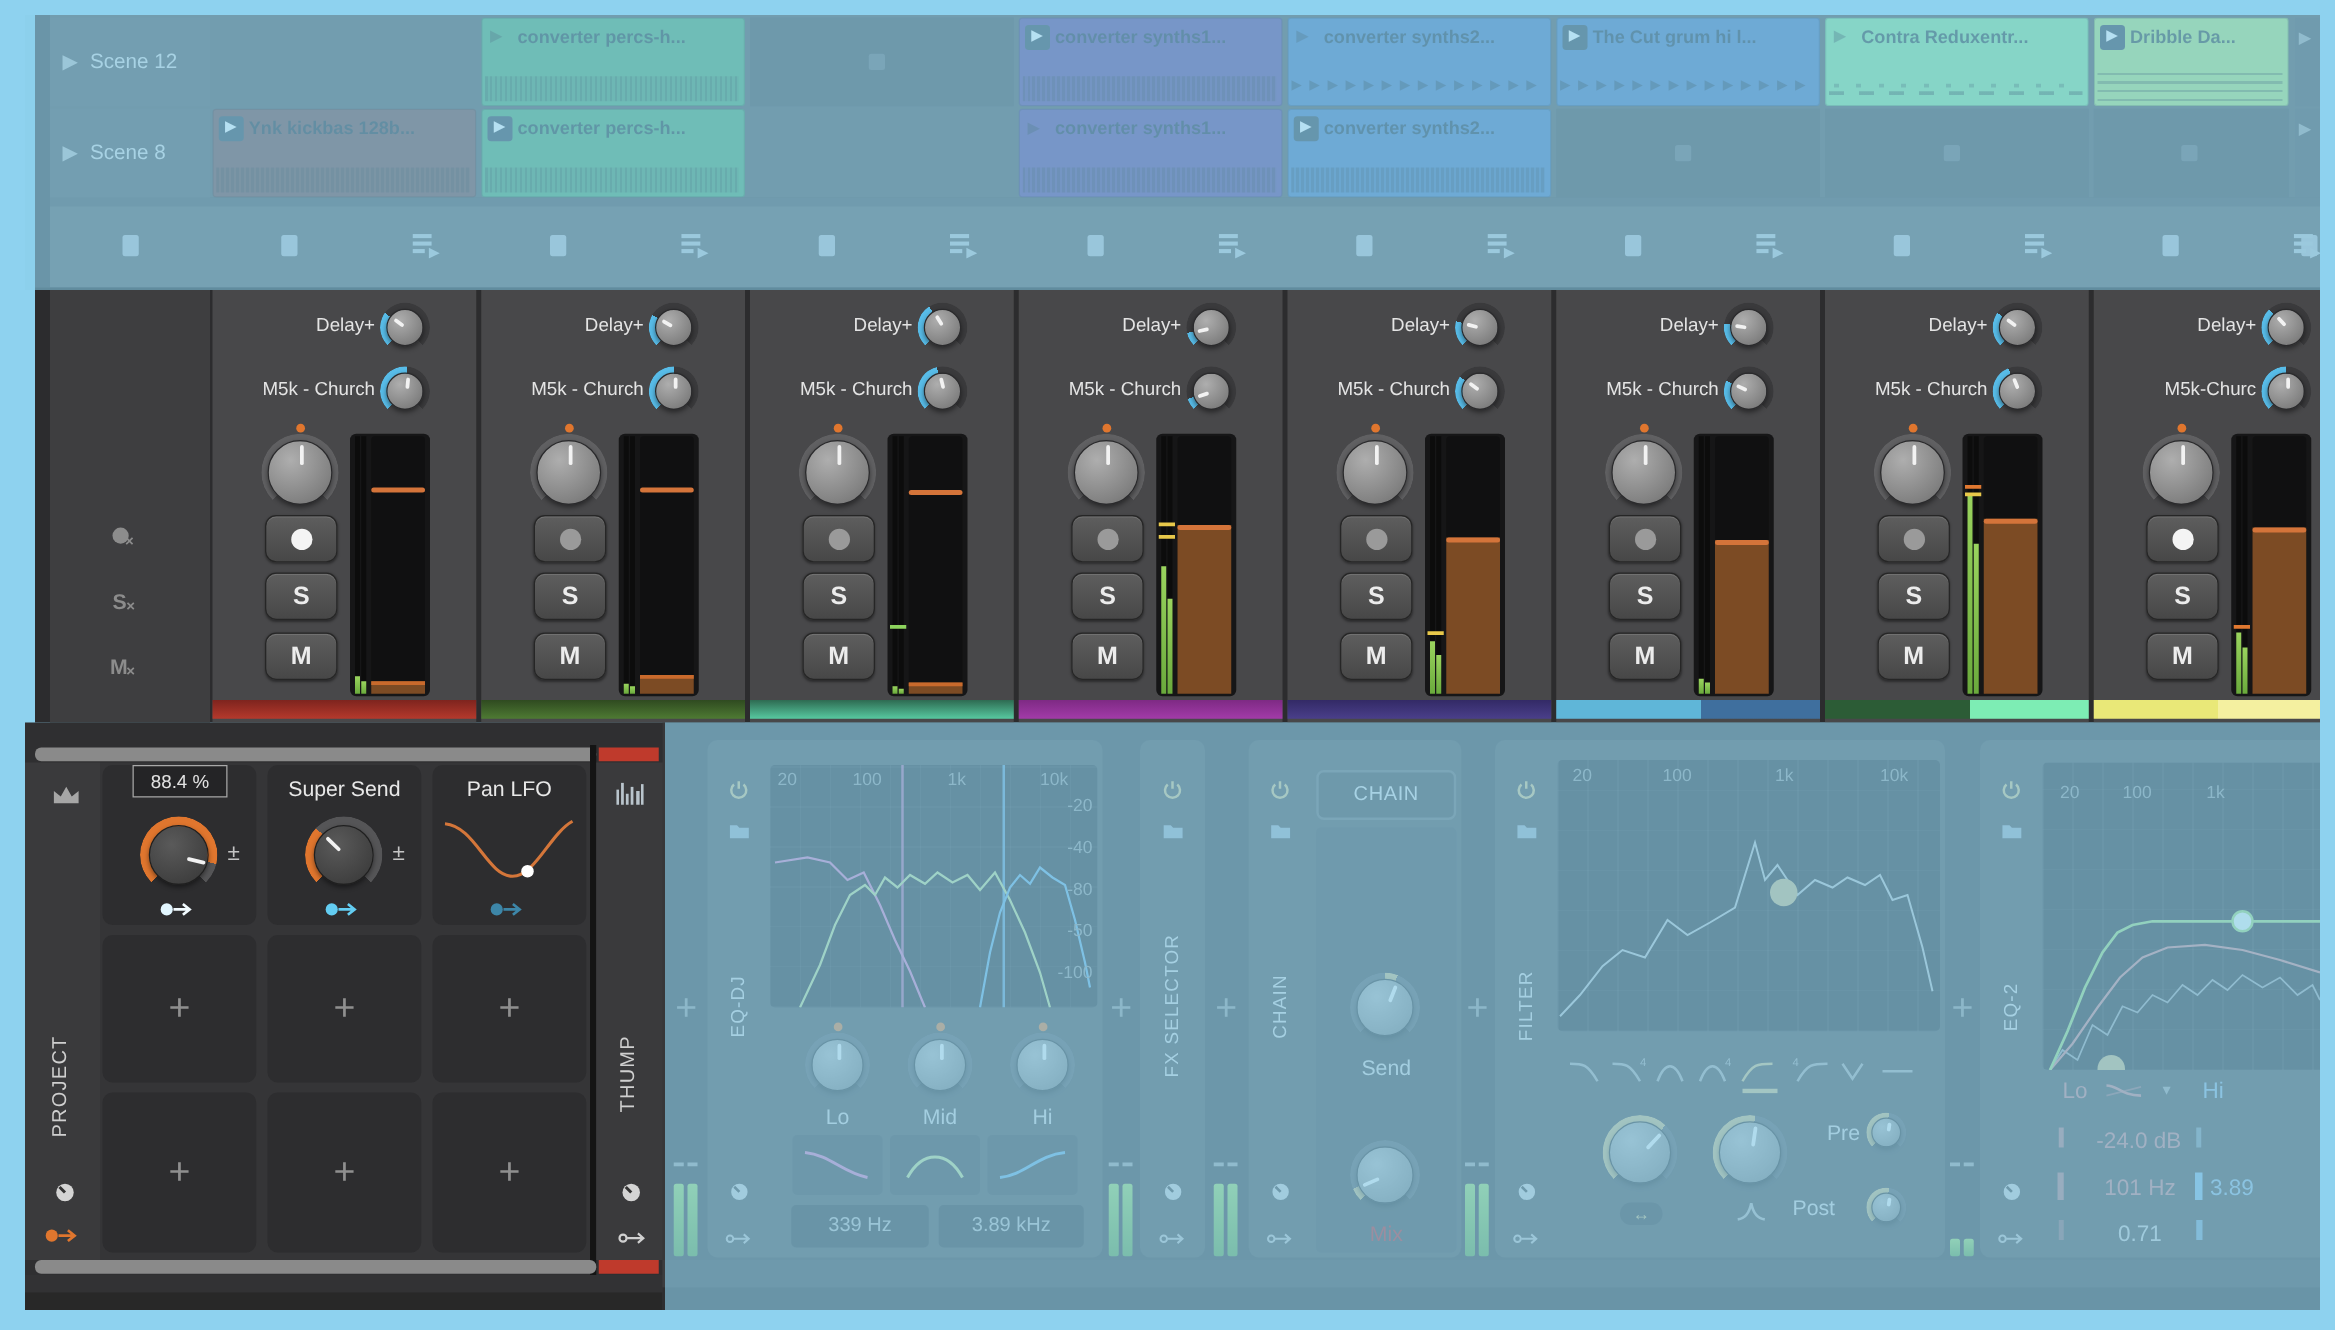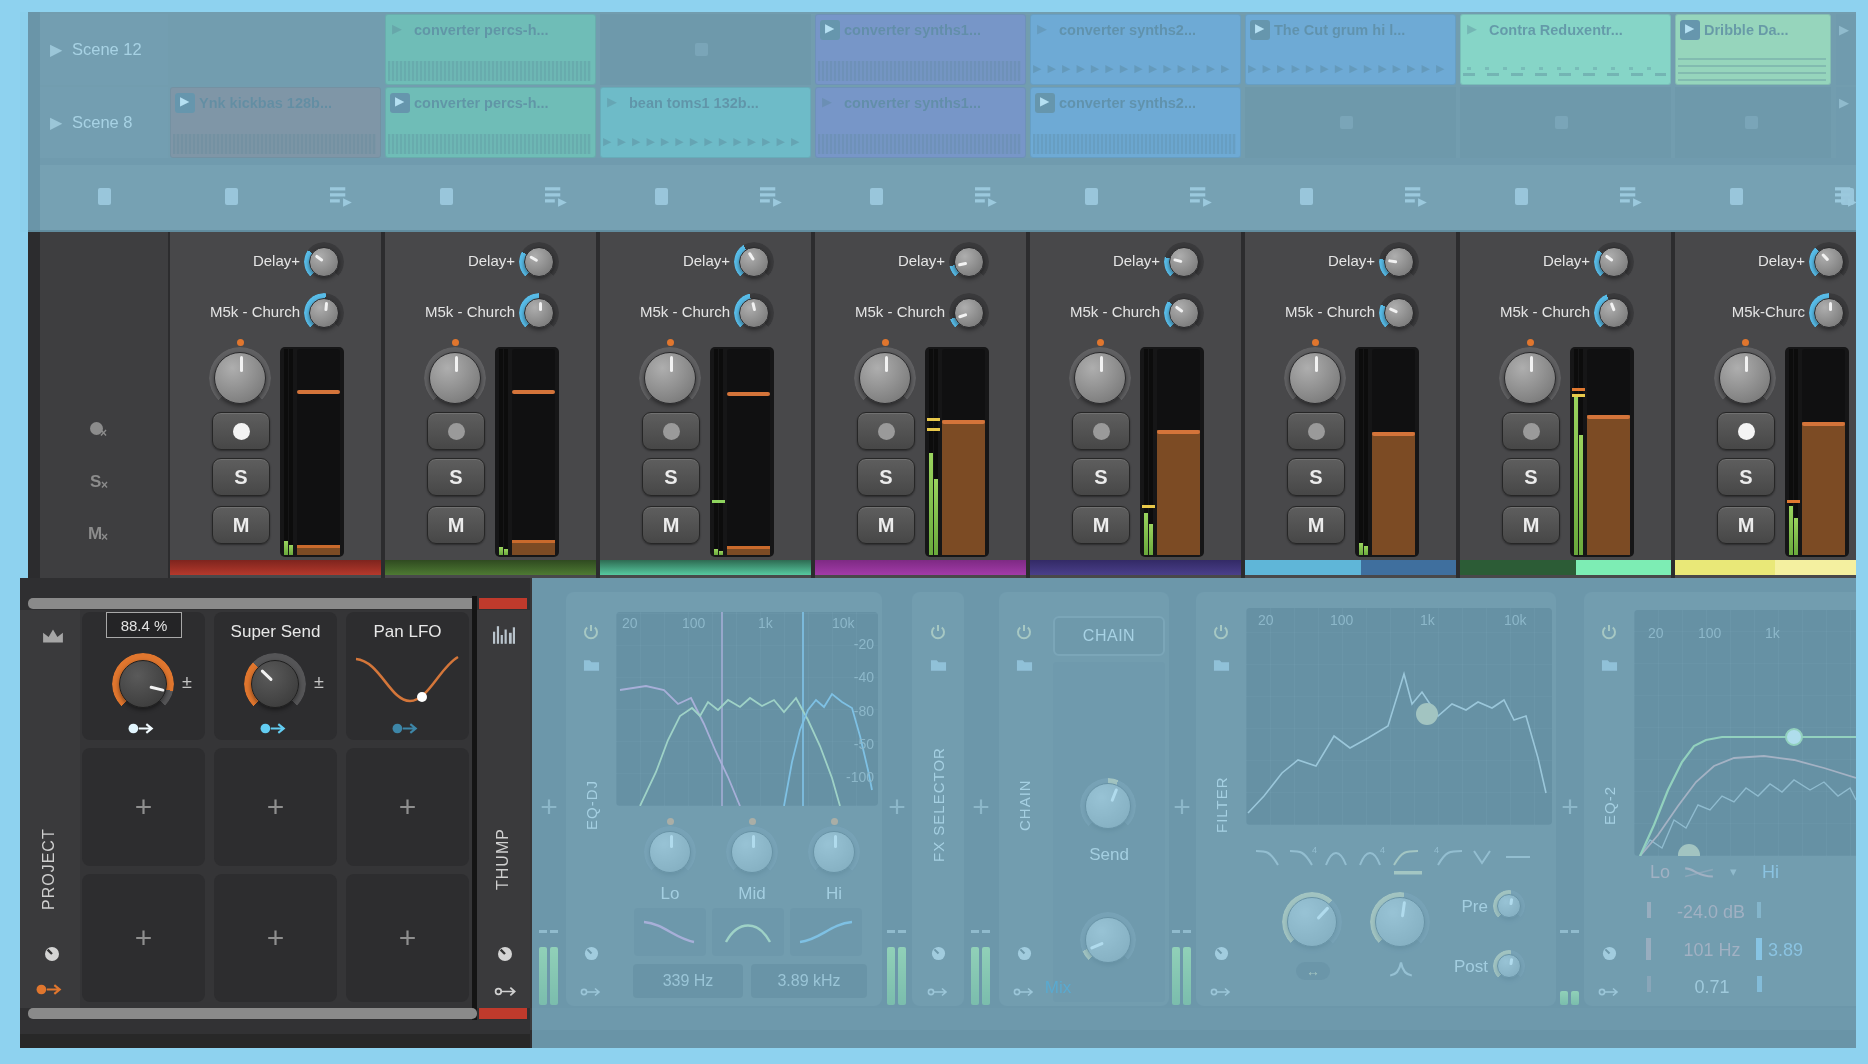--- a/index.html
+++ b/index.html
@@ -191,21 +191,21 @@
         <path d="M10 30 C30 28 40 12 62 10" stroke="#68a8d8" stroke-width="2.4" fill="none"></path>
       </svg>
   </div>
   <div class="a valfield" style="left:633px;top:964px;width:110px;height:34px;">339 Hz</div>
   <div class="a valfield" style="left:751px;top:964px;width:116px;height:34px;">3.89 kHz</div>
 
   <div class="a" style="left:1053px;top:616px;width:112px;height:40px;background:#3a3a3c;border:2px solid #5e5e60;border-radius:6px;
               color:#d8d8d8;font-size:16px;display:flex;align-items:center;justify-content:center;letter-spacing:.5px;">CHAIN</div>
   <div class="a" style="left:1053px;top:662px;width:112px;height:340px;background:#3e3e40;border-radius:4px;"></div>
   <div class="a" style="left:1053px;top:845px;width:112px;text-align:center;font-size:17px;color:#cecece;">Send</div>
-  <div class="a" style="left:1002px;top:978px;width:112px;text-align:center;font-size:17px;color:#0369a1;">Mix</div>
+  <div class="a" style="left:1053px;top:978px;width:112px;text-align:center;font-size:17px;color:#b91c1c;">Mix</div>
 
   <div class="a spectrum" style="left:1246px;top:608px;width:306px;height:217px;">
     <svg viewBox="0 0 306 217" width="306" height="217">
       <polyline points="2,205 18,188 36,165 52,152 70,158 88,128 104,140 122,130 142,118 158,66 166,96 176,84 192,108 206,96 220,102 232,94 246,100 258,92 268,112 280,108 292,150 300,185" fill="none" stroke="#cfd4d8" stroke-width="1.6" opacity=".85"></polyline>
     </svg>
   </div>
   <div class="a" style="left:1416px;top:703px;width:22px;height:22px;border-radius:50%;background:#c9b178;"></div>
   <div class="a" style="left:1252px;top:843px;width:284px;height:34px;">
     <svg viewBox="0 0 284 34" width="284" height="34">
       <g stroke="#a2a2a2" stroke-width="2" fill="none">
@@ -224,21 +224,21 @@
       <rect x="142" y="28" width="28" height="3.5" fill="#cdb67c"></rect>
     </svg>
   </div>
   <div class="a" style="left:1296px;top:962px;width:34px;height:18px;background:#333335;border-radius:9px;color:#c9b178;font-size:14px;display:flex;align-items:center;justify-content:center;">↔</div>
   <div class="a" style="left:1388px;top:960px;width:26px;height:18px;">
     <svg viewBox="0 0 24 16" width="26" height="18">
         <path d="M2 14 Q10 13 12 2 Q14 13 22 14" stroke="#a8a8a8" stroke-width="2" fill="none"></path>
       </svg>
   </div>
   <div class="a" style="left:1440px;top:897px;width:48px;text-align:right;font-size:17px;color:#cecece;">Pre</div>
-  <div class="a" style="left:1434px;top:957px;width:54px;text-align:right;font-size:17px;color:#cecece;">Post</div>
+  <div class="a" style="left:1434px;top:957px;width:54px;text-align:left;font-size:17px;color:#cecece;">Post</div>
 
   <div class="a spectrum" style="left:1634px;top:610px;width:222px;height:246px;border-radius:4px 0 0 4px;">
     <svg viewBox="0 0 222 246" width="222" height="246">
       <polyline points="6,246 16,230 28,238 40,210 52,218 64,195 76,200 88,186 100,192 112,178 124,186 136,174 148,182 160,170 176,180 190,172 204,186 216,178 222,190" fill="none" stroke="#c8ccd0" stroke-width="1.4" opacity=".7"></polyline>
       <polyline points="6,246 24,225 44,196 62,172 80,156 100,148 130,146 160,150 190,158 222,168" fill="none" stroke="#d08080" stroke-width="1.8"></polyline>
       <polyline points="6,246 20,215 34,180 48,152 60,136 72,130 88,127 222,127" fill="none" stroke="#9ed470" stroke-width="2.2"></polyline>
       <circle cx="160" cy="127" r="8" fill="#eef6ee" stroke="#9ed470" stroke-width="2"></circle>
     </svg>
   </div>
   <div class="a" style="left:1678px;top:844px;width:22px;height:12px;border-radius:11px 11px 0 0;background:#c9b178;"></div>
@@ -328,25 +328,20 @@
       </div>
       <div class="a cliptxt" style="left: 28px; top: 7px; width: 177px;">Ynk kickbas 128b...</div>
       <div class="a" style="left: 2px; bottom: 3px; width: 203px; height: 20px; overflow: hidden; background: repeating-linear-gradient(90deg, rgba(0, 0, 0, 0.3) 0px, rgba(0, 0, 0, 0.3) 2px, rgba(0, 0, 0, 0.1) 2px, rgba(0, 0, 0, 0.1) 4px);"></div>
     </div>
     <div class="a" style="left: 385px; top: 87px; width: 211px; height: 71px; background: rgb(63, 158, 92); border: 1px solid rgba(0, 0, 0, 0.28); border-radius: 3px;">
       <div class="a" style="left: 4px; top: 5px; width: 20px; height: 20px; background: rgb(38, 51, 64); border-radius: 3px;">
         <div class="a" style="left: 5px; top: 1px; font-size: 12px; color: rgb(255, 255, 255);">▶</div>
       </div>
       <div class="a cliptxt" style="left: 28px; top: 7px; width: 177px;">converter percs-h...</div>
       <div class="a" style="left: 2px; bottom: 3px; width: 203px; height: 20px; overflow: hidden; background: repeating-linear-gradient(90deg, rgba(0, 0, 0, 0.3) 0px, rgba(0, 0, 0, 0.3) 2px, rgba(0, 0, 0, 0.1) 2px, rgba(0, 0, 0, 0.1) 4px);"></div>
-    </div>
-    <div class="a" style="left: 600px; top: 87px; width: 211px; height: 71px; background: rgb(59, 154, 138); border: 1px solid rgba(0, 0, 0, 0.28); border-radius: 3px;">
-      <div class="a" style="left: 6px; top: 6px; font-size: 13px; color: rgba(0, 0, 0, 0.38);">▶</div>
-      <div class="a cliptxt" style="left: 28px; top: 7px; width: 177px;">bean toms1 132b...</div>
-      <div class="a" style="left: 2px; bottom: 3px; width: 203px; height: 26px; overflow: hidden; font-size: 11px; letter-spacing: 6px; color: rgba(0, 0, 0, 0.42); line-height: 26px; white-space: nowrap;">▶▶▶▶▶▶▶▶▶▶▶▶▶▶</div>
     </div>
     <div class="a" style="left: 815px; top: 87px; width: 211px; height: 71px; background: rgb(84, 52, 138); border: 1px solid rgba(0, 0, 0, 0.28); border-radius: 3px;">
       <div class="a" style="left: 6px; top: 6px; font-size: 13px; color: rgba(0, 0, 0, 0.38);">▶</div>
       <div class="a cliptxt" style="left: 28px; top: 7px; width: 177px;">converter synths1...</div>
       <div class="a" style="left: 2px; bottom: 3px; width: 203px; height: 20px; overflow: hidden; background: repeating-linear-gradient(90deg, rgba(0, 0, 0, 0.3) 0px, rgba(0, 0, 0, 0.3) 2px, rgba(0, 0, 0, 0.1) 2px, rgba(0, 0, 0, 0.1) 4px);"></div>
     </div>
     <div class="a" style="left: 1030px; top: 87px; width: 211px; height: 71px; background: rgb(58, 105, 176); border: 1px solid rgba(0, 0, 0, 0.28); border-radius: 3px;">
       <div class="a" style="left: 4px; top: 5px; width: 20px; height: 20px; background: rgb(38, 51, 64); border-radius: 3px;">
         <div class="a" style="left: 5px; top: 1px; font-size: 12px; color: rgb(255, 255, 255);">▶</div>
       </div>

